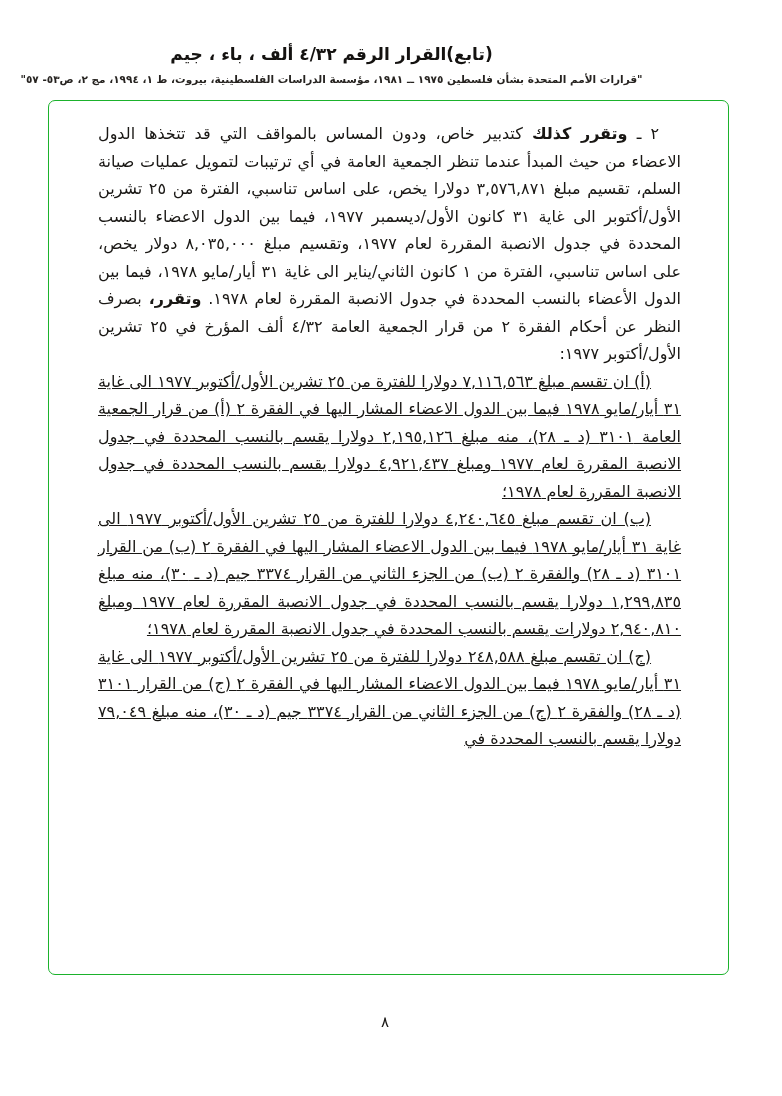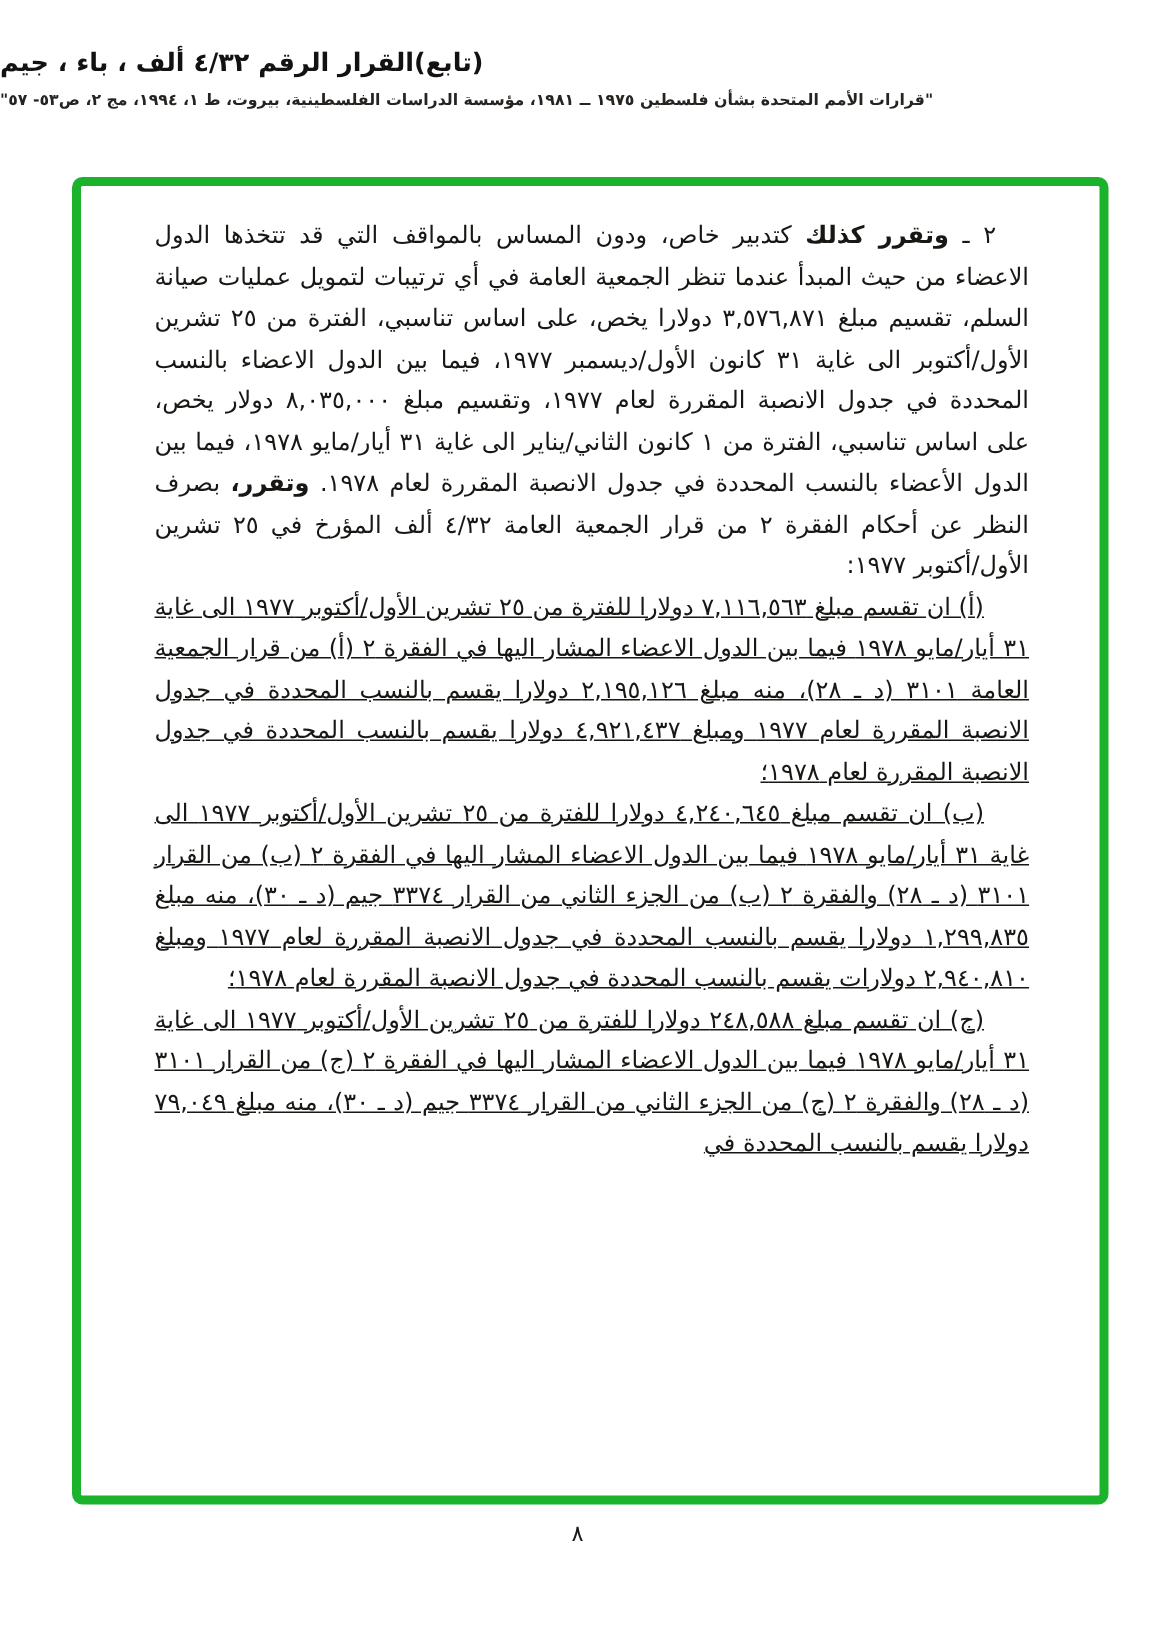--- a/index.html
+++ b/index.html
@@ -7,45 +7,45 @@
     width: 782px;
     height: 1096px;
     background: #ffffff;
     position: relative;
     font-family: "DejaVu Sans", sans-serif;
     color: #171513;
     overflow: hidden;
   }
   .header {
     position: absolute;
-    top: 32px;
+    top: 44px;
     left: 0;
     width: 663px;
-    text-align: left;
+    text-align: center;
     direction: rtl;
   }
   .doc-title {
     font-size: 17px;
     font-weight: 700;
     letter-spacing: 0.2px;
     color: #141210;
   }
   .doc-source {
     margin-top: 9px;
     font-size: 10.5px;
     font-weight: 700;
     color: #262320;
   }
   .content-frame {
     position: absolute;
     left: 48px;
-    top: 118px;
+    top: 100px;
     width: 679px;
     height: 873px;
-    border: 6px solid #fca5a5; 
+    border: 1px solid #fca5a5; 
     border-radius: 7px;
     background: #ffffff;
     box-sizing: content-box;
   }
   .resolution-text {
     position: absolute;
     top: 19px;
     right: 47px;
     left: 49px;
     direction: rtl;

